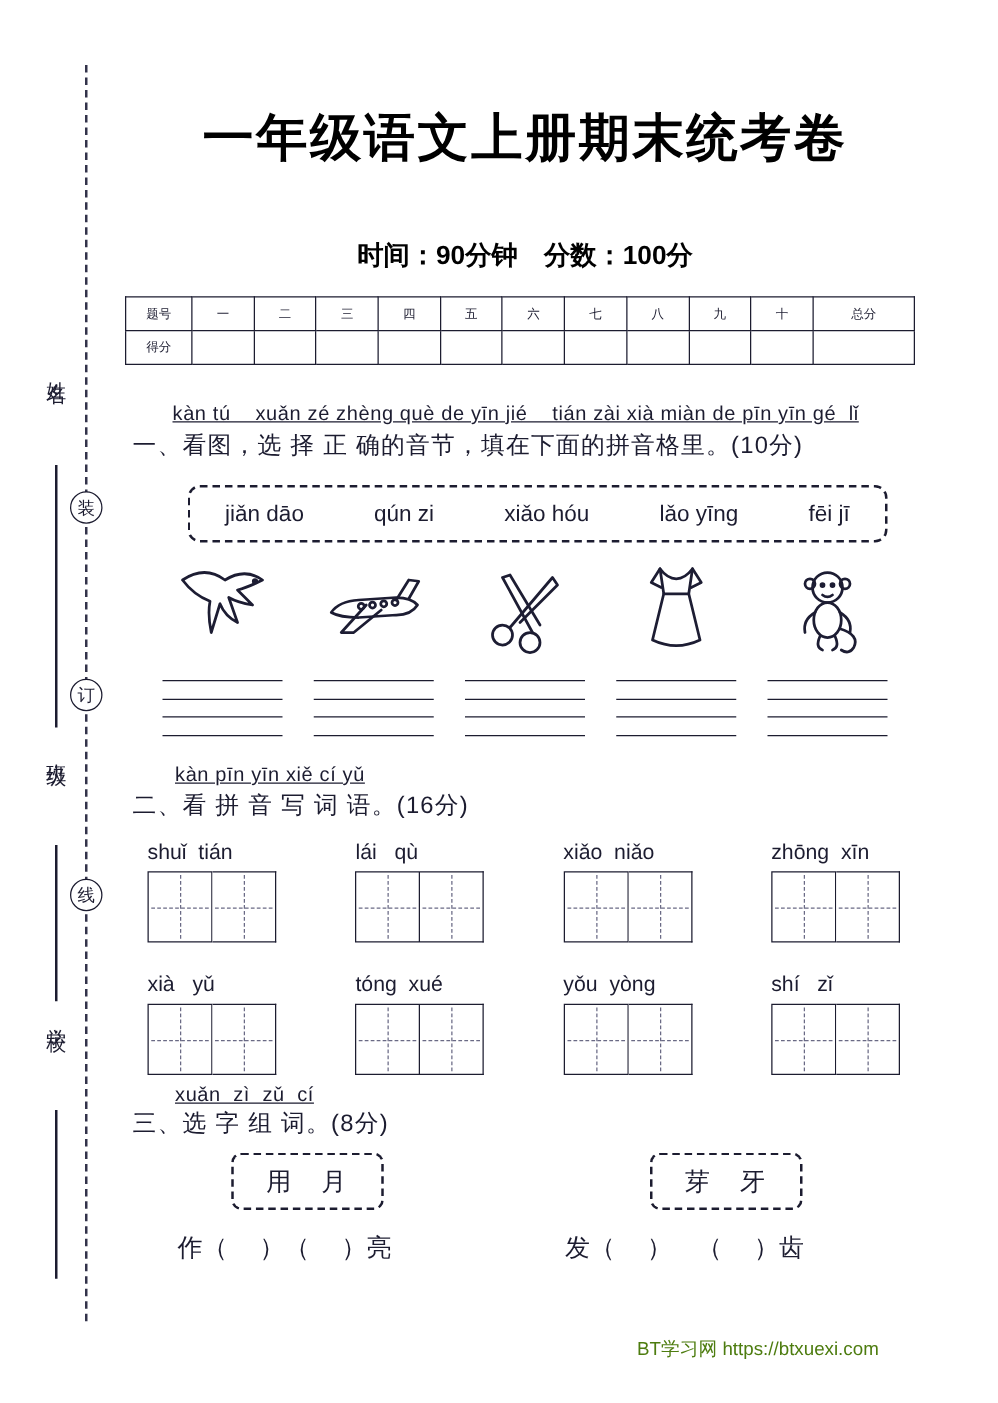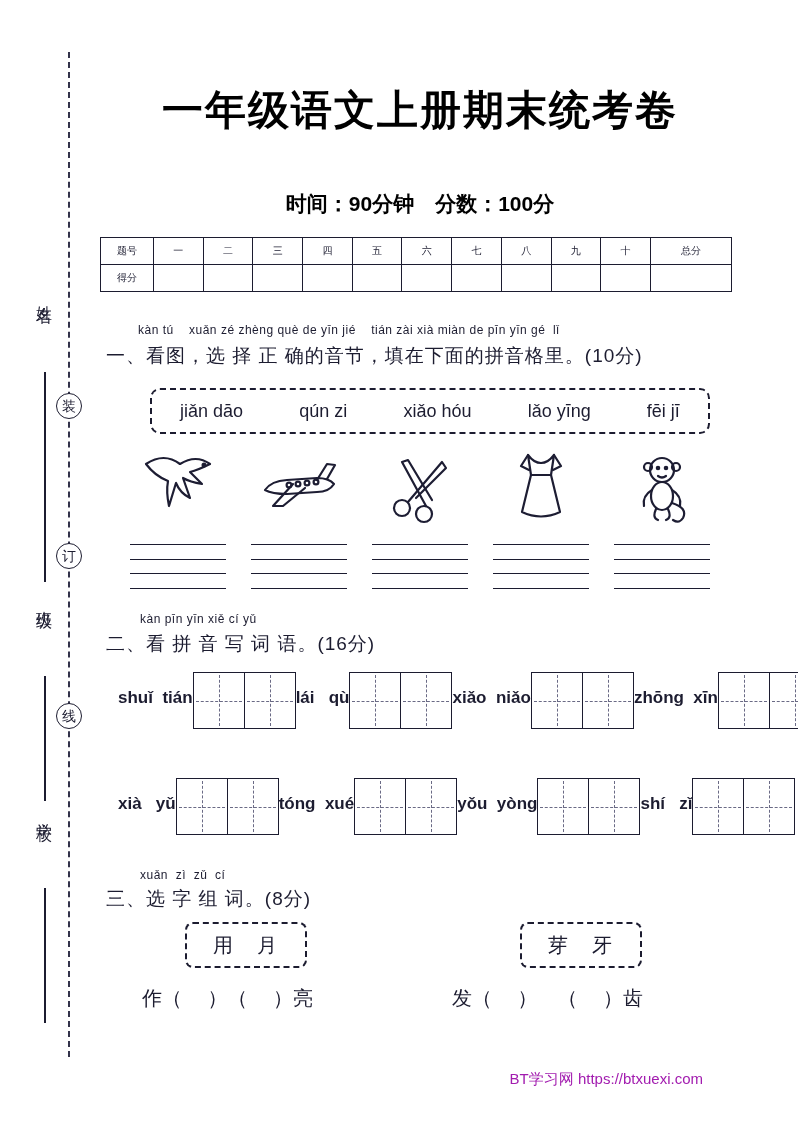--- a/index.html
+++ b/index.html
@@ -22,50 +22,50 @@
   .title { position:absolute; left:80px; top:83px; width:680px; text-align:center;
     font-size:41px; font-weight:bold; letter-spacing:2px; color:#000; }
   .subtitle { position:absolute; left:80px; top:190px; width:680px; text-align:center;
     font-size:21px; font-weight:bold; color:#000; }
   
   .score-table { position:absolute; left:100px; top:237px; width:632px; border-collapse:collapse; table-layout:fixed; }
   .score-table td { border:1.5px solid #1c1c30; height:26px; text-align:center; font-size:10px; padding:0; }
   .score-table td.hd { width:52px; }
   .score-table td.total { width:80px;margin-left:20px; }
   
-  .pinyin-line { position:absolute; font-size:12px; white-space:pre; letter-spacing:0.5px; }
+  .pinyin-line { position:absolute; font-size:16px; white-space:pre; letter-spacing:0.5px;text-decoration:underline; }
   .section-title { position:absolute; font-size:19px; letter-spacing:1px; white-space:pre; }
   
   .options-box {
     position:absolute; left:150px; top:388px; width:556px; height:42px;
     border:2px dashed #1c1c30; border-radius:10px;
     display:flex; align-items:center; justify-content:space-around; font-size:18px;
   }
   .s1-figures { position:absolute; left:122px; top:448px; width:596px; display:flex; justify-content:space-between; }
   .s1col { width:112px; display:flex; flex-direction:column; align-items:center; }
   .s1col svg { display:block; }
   .fourline { width:96px; height:45px; margin-top:16px; display:flex; flex-direction:column; justify-content:space-between; }
   .fourline .l { height:0; border-top:1px solid #1c1c30; }
   
   .word-row { position:absolute; left:118px; width:602px; display:flex; justify-content:space-between; }
-  .word-group { display:flex; flex-direction:row; align-items:center;font-weight:bold; }
+  .word-group { display:flex; flex-direction:column; align-items:flex-start; }
   .word-pinyin { font-size:17px; white-space:pre; margin-bottom:5px; }
   .tianpair { display:flex; }
   .tian { width:50px; height:55px; border:1.5px solid #1c1c30; position:relative; background:#fff; }
   .tian + .tian { border-left:none; }
   .tian::before { content:""; position:absolute; left:2px; right:2px; top:50%; border-top:1px dashed #6a6a85; }
   .tian::after { content:""; position:absolute; top:2px; bottom:2px; left:50%; border-left:1px dashed #6a6a85; }
   
   .choice-box {
     position:absolute; top:922px; height:42px; border:2px dashed #1c1c30; border-radius:8px;
     display:flex; align-items:center; justify-content:center; font-size:20px; letter-spacing:2px;
   }
   .fill-text { position:absolute; top:985px; font-size:20px; white-space:pre; }
   
-  .footer { position:absolute; right:95px; top:1070px; font-size:15px; color:#a21caf; }
+  .footer { position:absolute; right:95px; top:1070px; font-size:15px; color:#4d7c0f; }
 </style>
 </head>
 <body>
 
 <div class="page">
 
   <div class="binding-line"></div>
   <div class="binding-circle" style="top:393px;">装</div>
   <div class="binding-circle" style="top:543px;">订</div>
   <div class="binding-circle" style="top:703px;">线</div>

